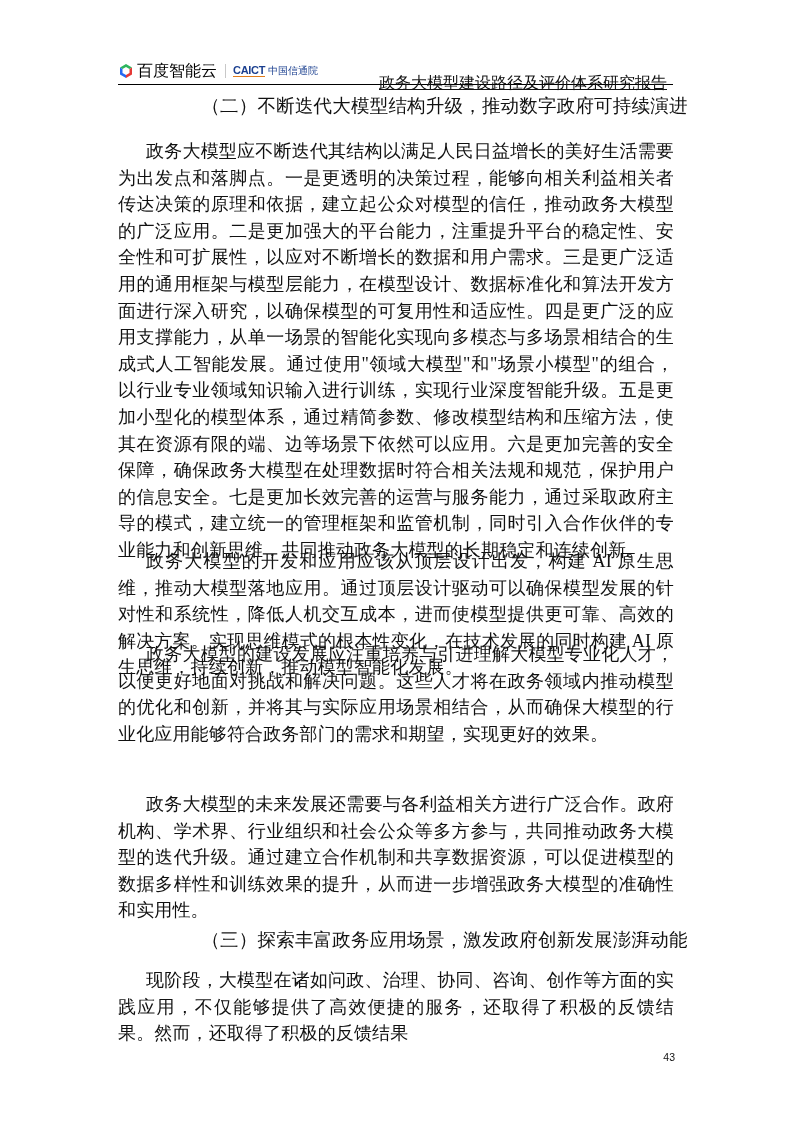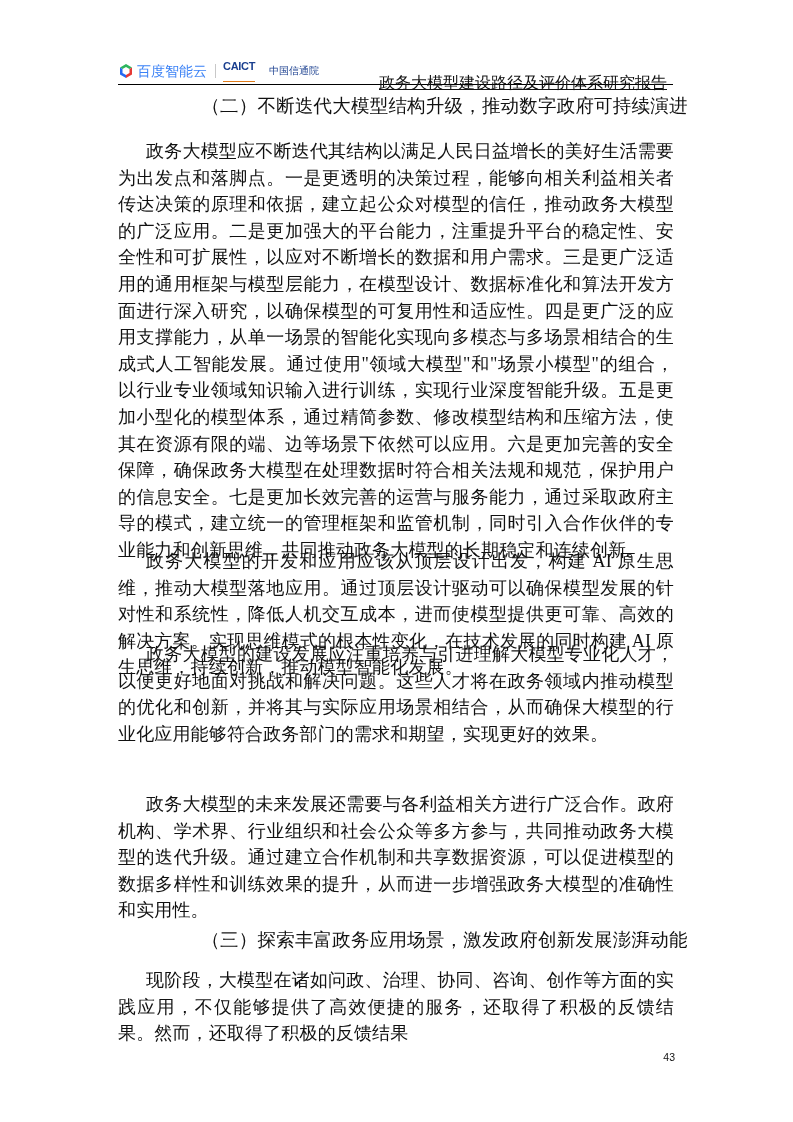--- a/index.html
+++ b/index.html
@@ -31,40 +31,40 @@
       align-items: center;
       height: 18px;
     }
     .baidu-icon {
       width: 16px;
       height: 16px;
       margin-right: 3px;
       display: inline-block;
     }
     .baidu-text {
-      font-size: 14px;
-      color: #3b82f6;
+      font-size: 16px;
+      color: #000000;
       letter-spacing: 0px;
       line-height: 16px;
     }
     .logo-divider {
       width: 1px;
       height: 14px;
       background: #c8c8c8;
       margin: 0 7px 0 8px;
     }
     .caict-text {
       font-family: "Liberation Sans", sans-serif;
       font-weight: bold;
       font-size: 11px;
       color: #1a3f8f;
       border-bottom: 1.5px solid #e07b1a;
       line-height: 11px;
-      padding-bottom: 9px;
-      margin-right: 14px;
+      padding-bottom: 0px;
+      margin-right: 3px;
       letter-spacing: -0.3px;
     }
     .caict-cn {
       font-size: 10px;
       color: #1a3f8f;
       font-weight: normal;
       line-height: 16px;
     }
     .report-title {
       position: absolute;

